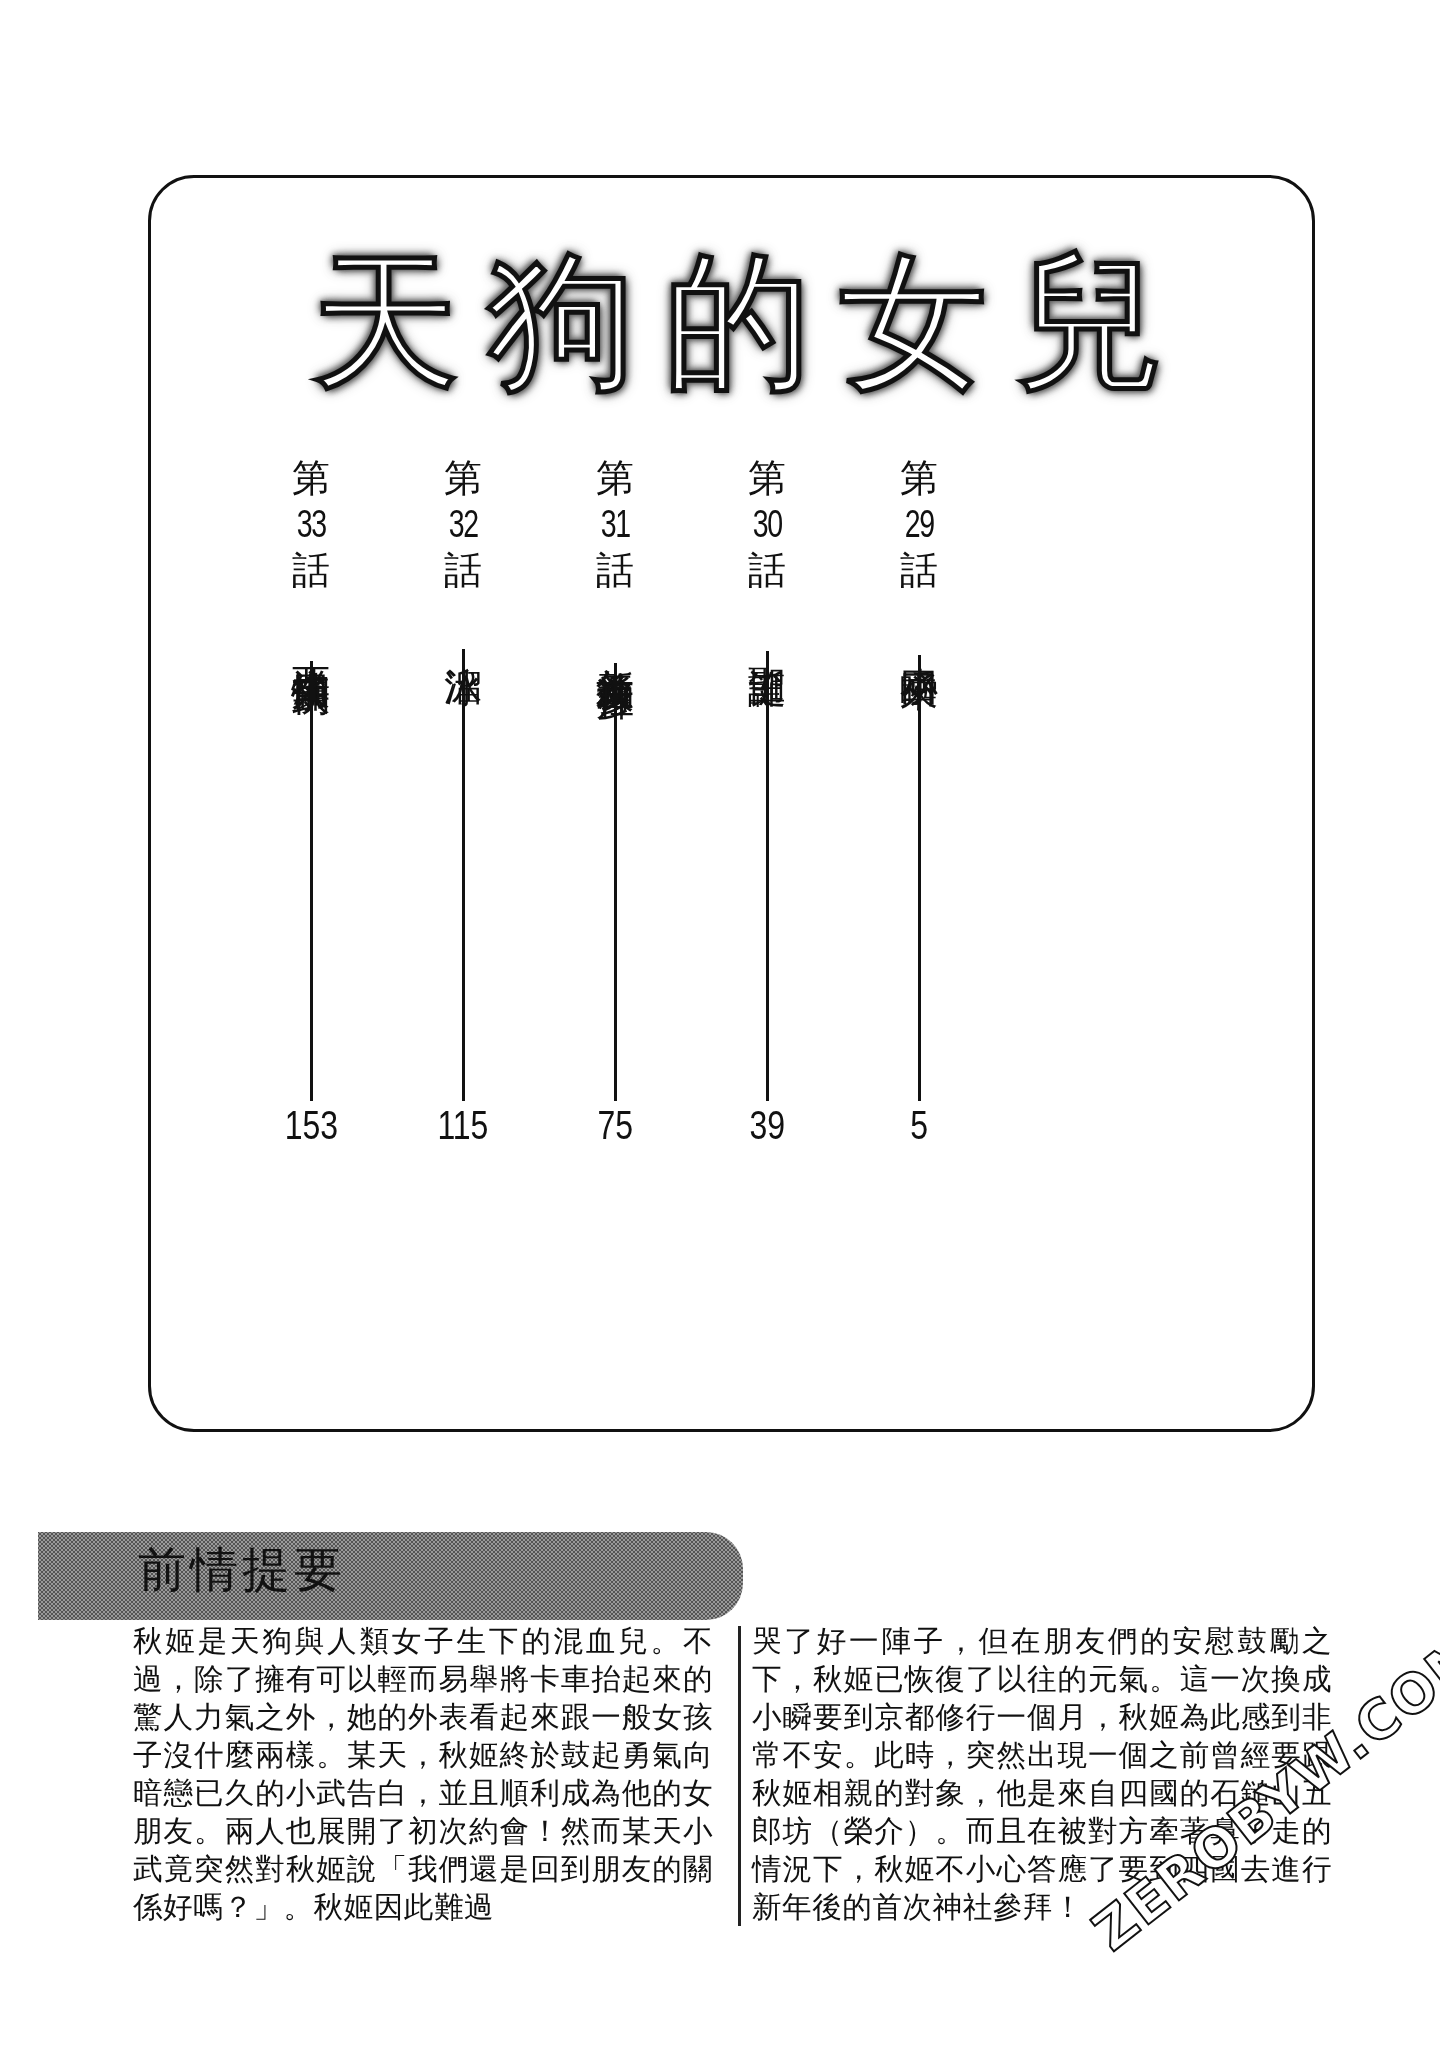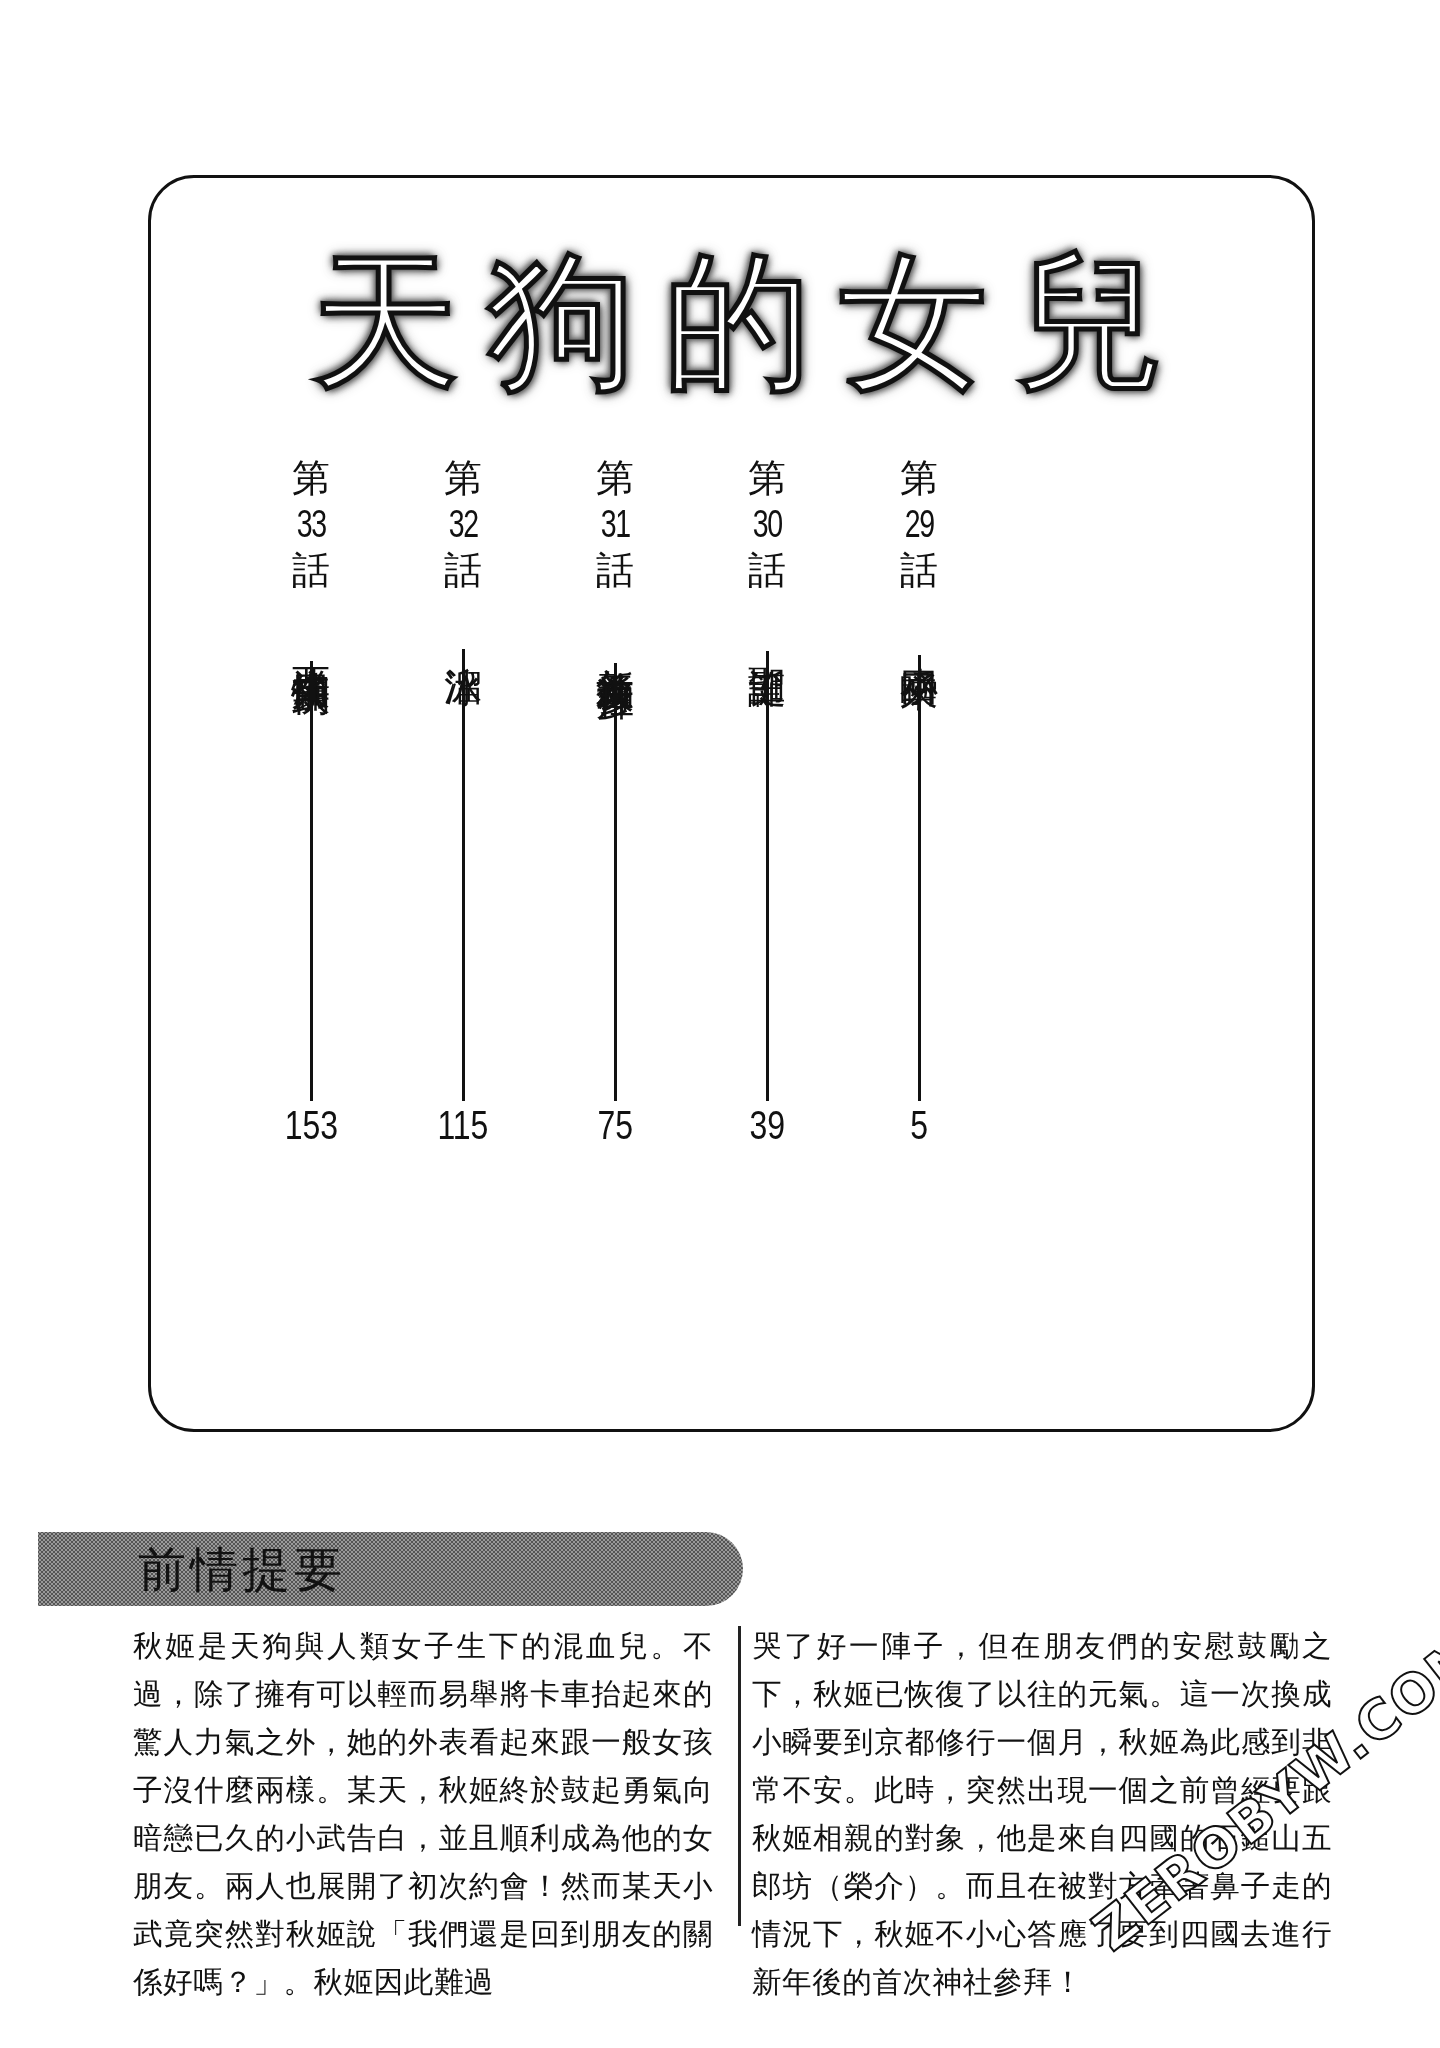--- a/index.html
+++ b/index.html
@@ -93,21 +93,21 @@
     .page-num {
       font-family: "Liberation Sans", sans-serif;
       font-size: 40px;
       line-height: 40px;
       transform: scaleX(0.8);
       white-space: nowrap;
     }
     .recap-banner {
       position: absolute;
       left: 38px; top: 1532px;
-      width: 705px; height: 74px;
+      width: 705px; height: 88px;
       border-radius: 0 37px 37px 0;
       background-color: #9a9a9a;
       background-image:
         radial-gradient(#555 0.9px, transparent 1.1px),
         radial-gradient(#555 0.9px, transparent 1.1px);
       background-size: 4px 4px;
       background-position: 0 0, 2px 2px;
     }
     .recap-title {
       position: absolute;
@@ -115,21 +115,21 @@
       font-size: 48px;
       letter-spacing: 4px;
       color: #111;
       font-family: "DejaVu Sans", sans-serif;
     }
     .recap-col {
       position: absolute;
       top: 1622px;
       width: 580px;
       font-size: 29.6px;
-      line-height: 48px;
+      line-height: 38px;
       color: #111;
       text-align: justify;
       letter-spacing: 0.5px;
     }
     .recap-col.left { left: 133px; }
     .recap-col.right { left: 752px; width: 580px; }
     .col-divider {
       position: absolute;
       left: 738px; top: 1626px;
       width: 2.5px; height: 300px;

